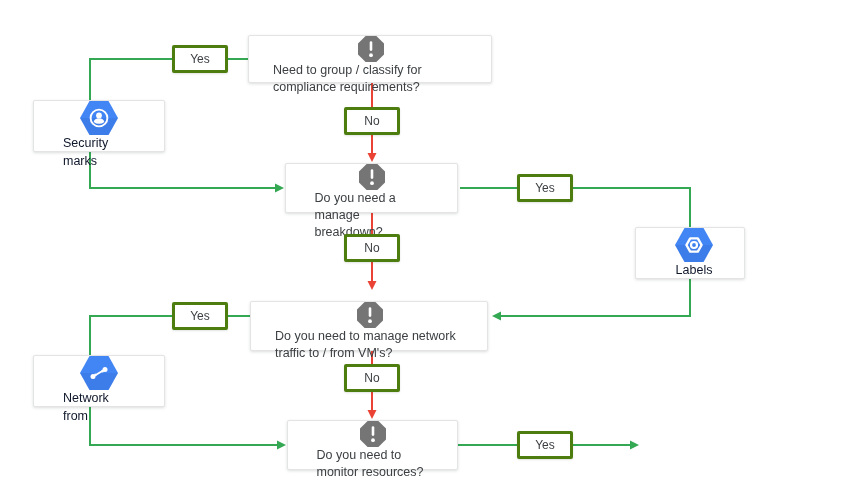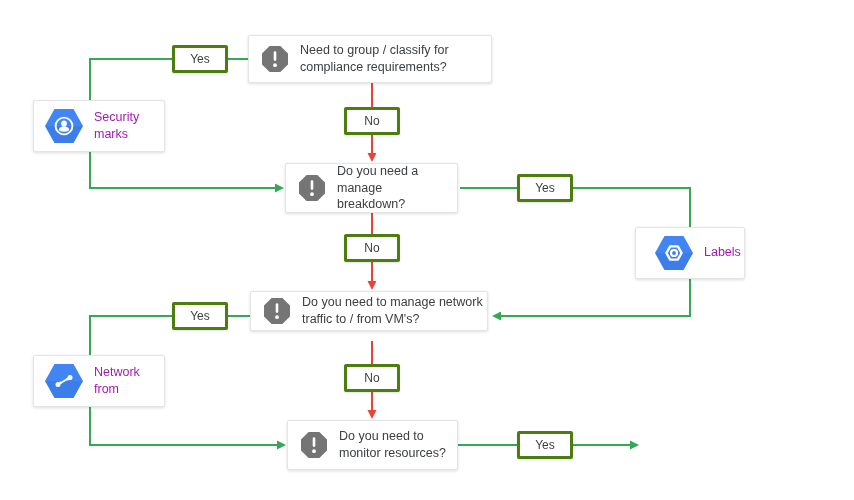--- a/index.html
+++ b/index.html
@@ -5,24 +5,24 @@
   html,body { margin:0; padding:0; background:#ffffff; }
   .stage {
     position:relative; width:854px; height:500px; background:#ffffff;
     font-family:"Liberation Sans", sans-serif; overflow:hidden;
   }
   svg.wires { position:absolute; left:0; top:0; z-index:1; }
   .node {
     position:absolute; background:#ffffff; box-sizing:border-box;
     border:1px solid #e4e4e4; border-radius:2px;
     box-shadow:0 1px 3px rgba(60,64,67,.18);
-    display:flex; align-items:center;
+    display:flex; align-items:center;flex-direction:column;
   }
   .decision { z-index:3; color:#3c4043; font-size:12.5px; line-height:1.35; }
-  .product  { z-index:2; color:#a21caf; font-size:12.5px; line-height:1.4; }
+  .product  { z-index:2; color:#0f172a; font-size:12.5px; line-height:1.4; }
   .oct { flex:0 0 auto; margin:0 12px 0 13px; display:flex; }
   .hex { flex:0 0 auto; margin:0 11px 0 11px; display:flex; }
   .dtext, .ptext { display:block; }
   .edge-label {
     position:absolute; z-index:4; width:56px; height:28px; box-sizing:border-box;
     background:#ffffff; border:3px solid #4d7c0f; border-radius:2px;
     box-shadow:0 1px 2px rgba(60,64,67,.15);
     display:flex; align-items:center; justify-content:center;
     font-size:12px; color:#3c4043;
   }
@@ -111,21 +111,21 @@
     <span class="oct">
       <svg width="26" height="26" viewBox="0 0 26 26">
         <polygon points="7.6,0 18.4,0 26,7.6 26,18.4 18.4,26 7.6,26 0,18.4 0,7.6" fill="#757575"></polygon>
         <rect x="11.7" y="5.3" width="2.6" height="9.6" rx="1.3" fill="#ffffff"></rect>
         <circle cx="13" cy="19.2" r="1.9" fill="#ffffff"></circle>
       </svg>
     </span>
     <span class="dtext" style="width:114px;">Do you need a manage breakdown?</span>
   </div>
 
-  <div class="node decision" style="left:250px; top:291px; width:238px; height:40px;">
+  <div class="node decision" style="left:250px; top:301px; width:238px; height:50px;">
     <span class="oct">
       <svg width="26" height="26" viewBox="0 0 26 26">
         <polygon points="7.6,0 18.4,0 26,7.6 26,18.4 18.4,26 7.6,26 0,18.4 0,7.6" fill="#757575"></polygon>
         <rect x="11.7" y="5.3" width="2.6" height="9.6" rx="1.3" fill="#ffffff"></rect>
         <circle cx="13" cy="19.2" r="1.9" fill="#ffffff"></circle>
       </svg>
     </span>
     <span class="dtext" style="width:188px;">Do you need to manage network traffic to / from VM's?</span>
   </div>
 

